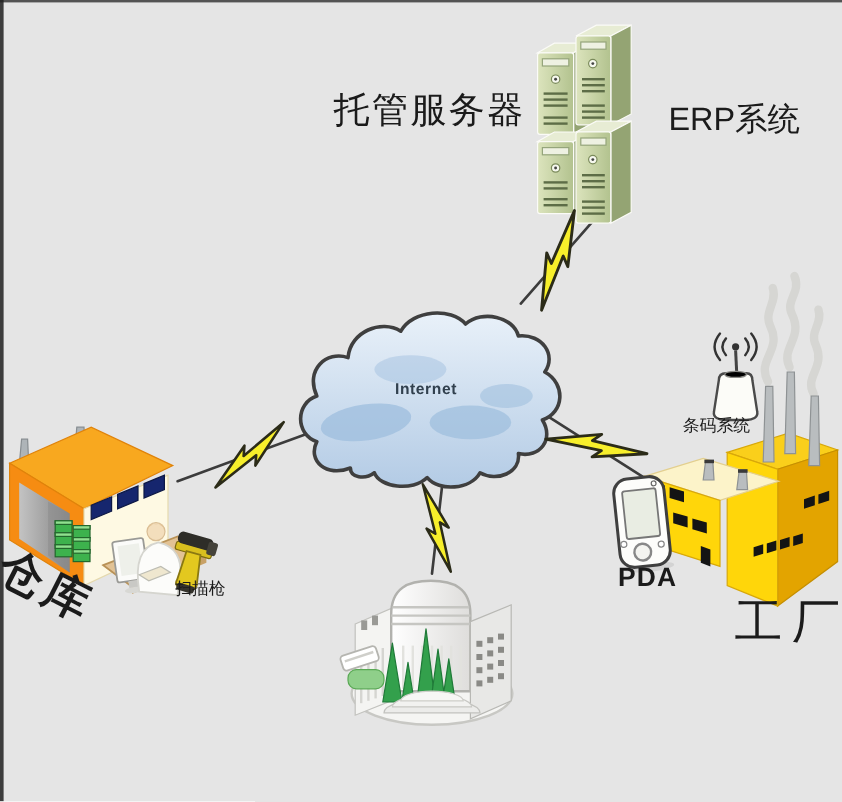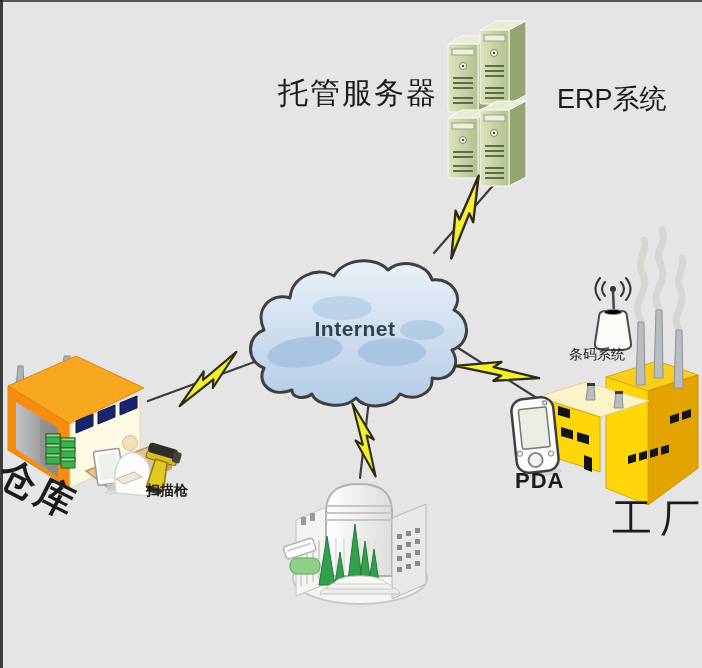--- a/index.html
+++ b/index.html
@@ -12,25 +12,25 @@
   }
   .edge-left{position:absolute;left:0;top:0;width:3px;height:100%;background:#202020;opacity:.85;}
   .edge-top{position:absolute;left:0;top:0;width:100%;height:2px;background:#2e2e2e;opacity:.8;}
   .edge-right{position:absolute;right:0;top:0;width:2px;height:100%;background:#333;opacity:.5;}
   svg.art{position:absolute;left:0;top:0;}
   .lbl{position:absolute;white-space:pre;line-height:1.1;}
   .lbl-server{left:278px;top:76px;font-size:30px;letter-spacing:2px;font-weight:500;
     font-family:"Liberation Serif", serif;}
   .lbl-systems{left:557px;top:82px;font-size:27px;font-weight:normal;line-height:34px;
     font-family:"Liberation Sans", sans-serif;}
-  .lbl-internet{left:305px;top:317px;width:100px;text-align:center;font-size:21px;
+  .lbl-internet{left:305px;top:317px;width:100px;text-align:center;font-size:13px;
     font-weight:bold;color:#31404e;letter-spacing:.5px;}
   .lbl-warehouse{left:10px;top:452px;font-size:38px;font-weight:bold;
     font-family:"Liberation Serif", serif;transform:rotate(27deg);transform-origin:0 0;letter-spacing:4px;}
-  .lbl-scanner{left:146px;top:483px;font-size:14px;font-weight:bold;}
+  .lbl-scanner{left:146px;top:483px;font-size:14px;}
   .lbl-router{left:569px;top:347px;font-size:14px;}
   .lbl-pda{left:515px;top:469px;font-size:22px;font-weight:bold;letter-spacing:1px;}
   .lbl-factory{left:592px;top:497px;font-size:40px;font-weight:400;letter-spacing:8px;
     font-family:"Liberation Serif", serif;margin-left:20px;}
   .lbl-hq{left:321px;top:613px;font-size:36px;font-weight:600;letter-spacing:5px;
     font-family:"Liberation Serif", serif;}
 </style>
 </head>
 <body>
 

